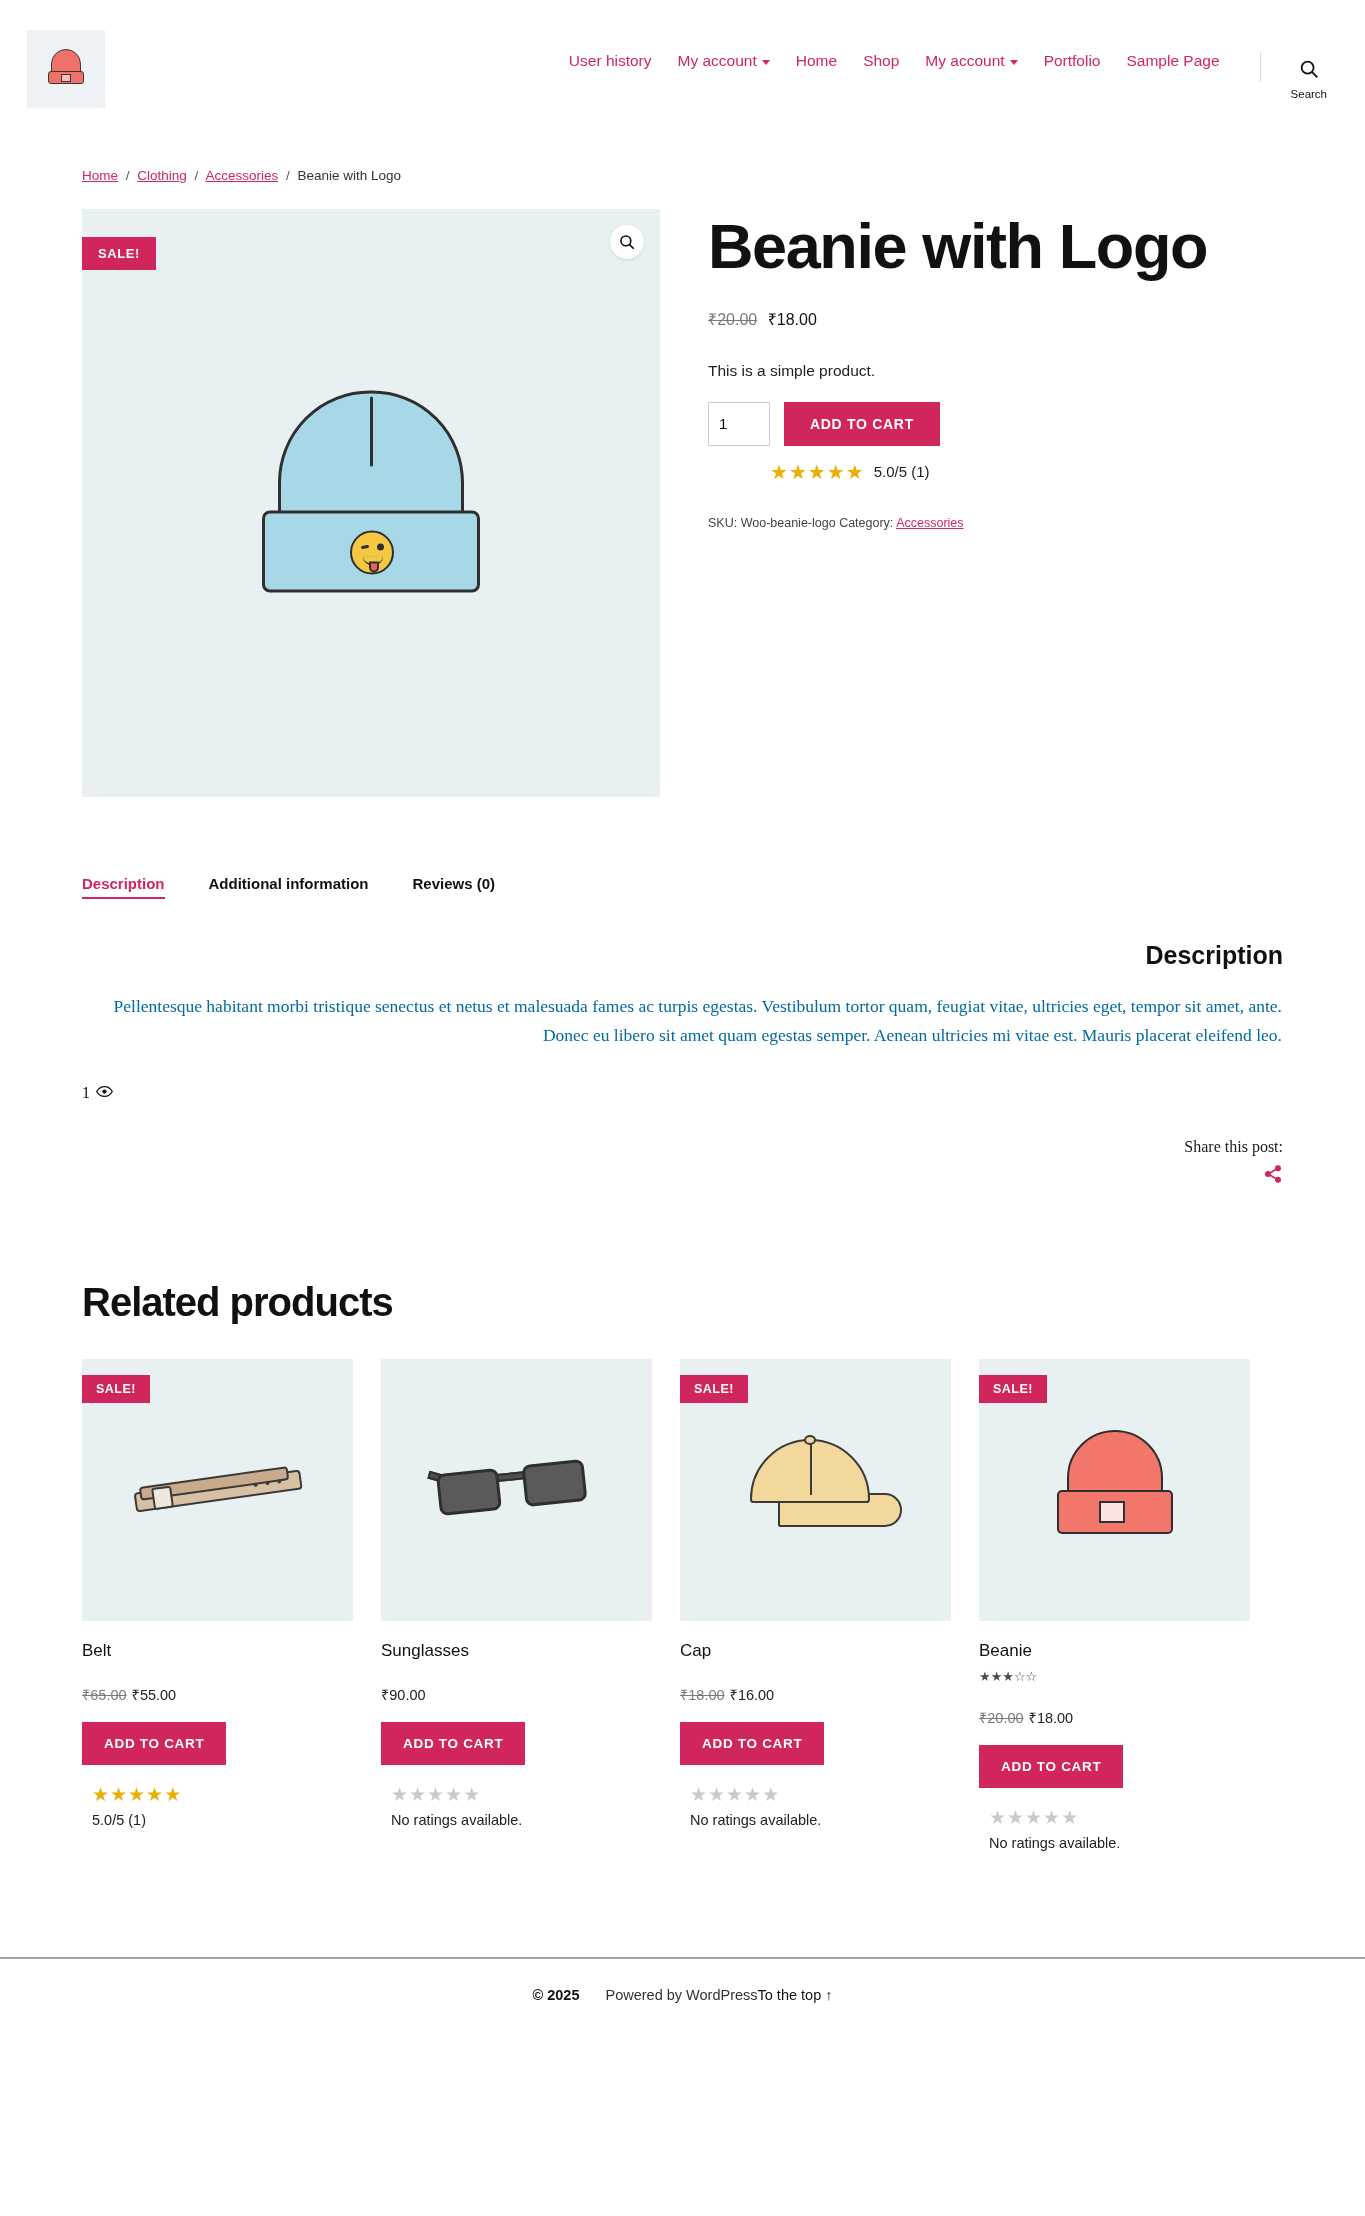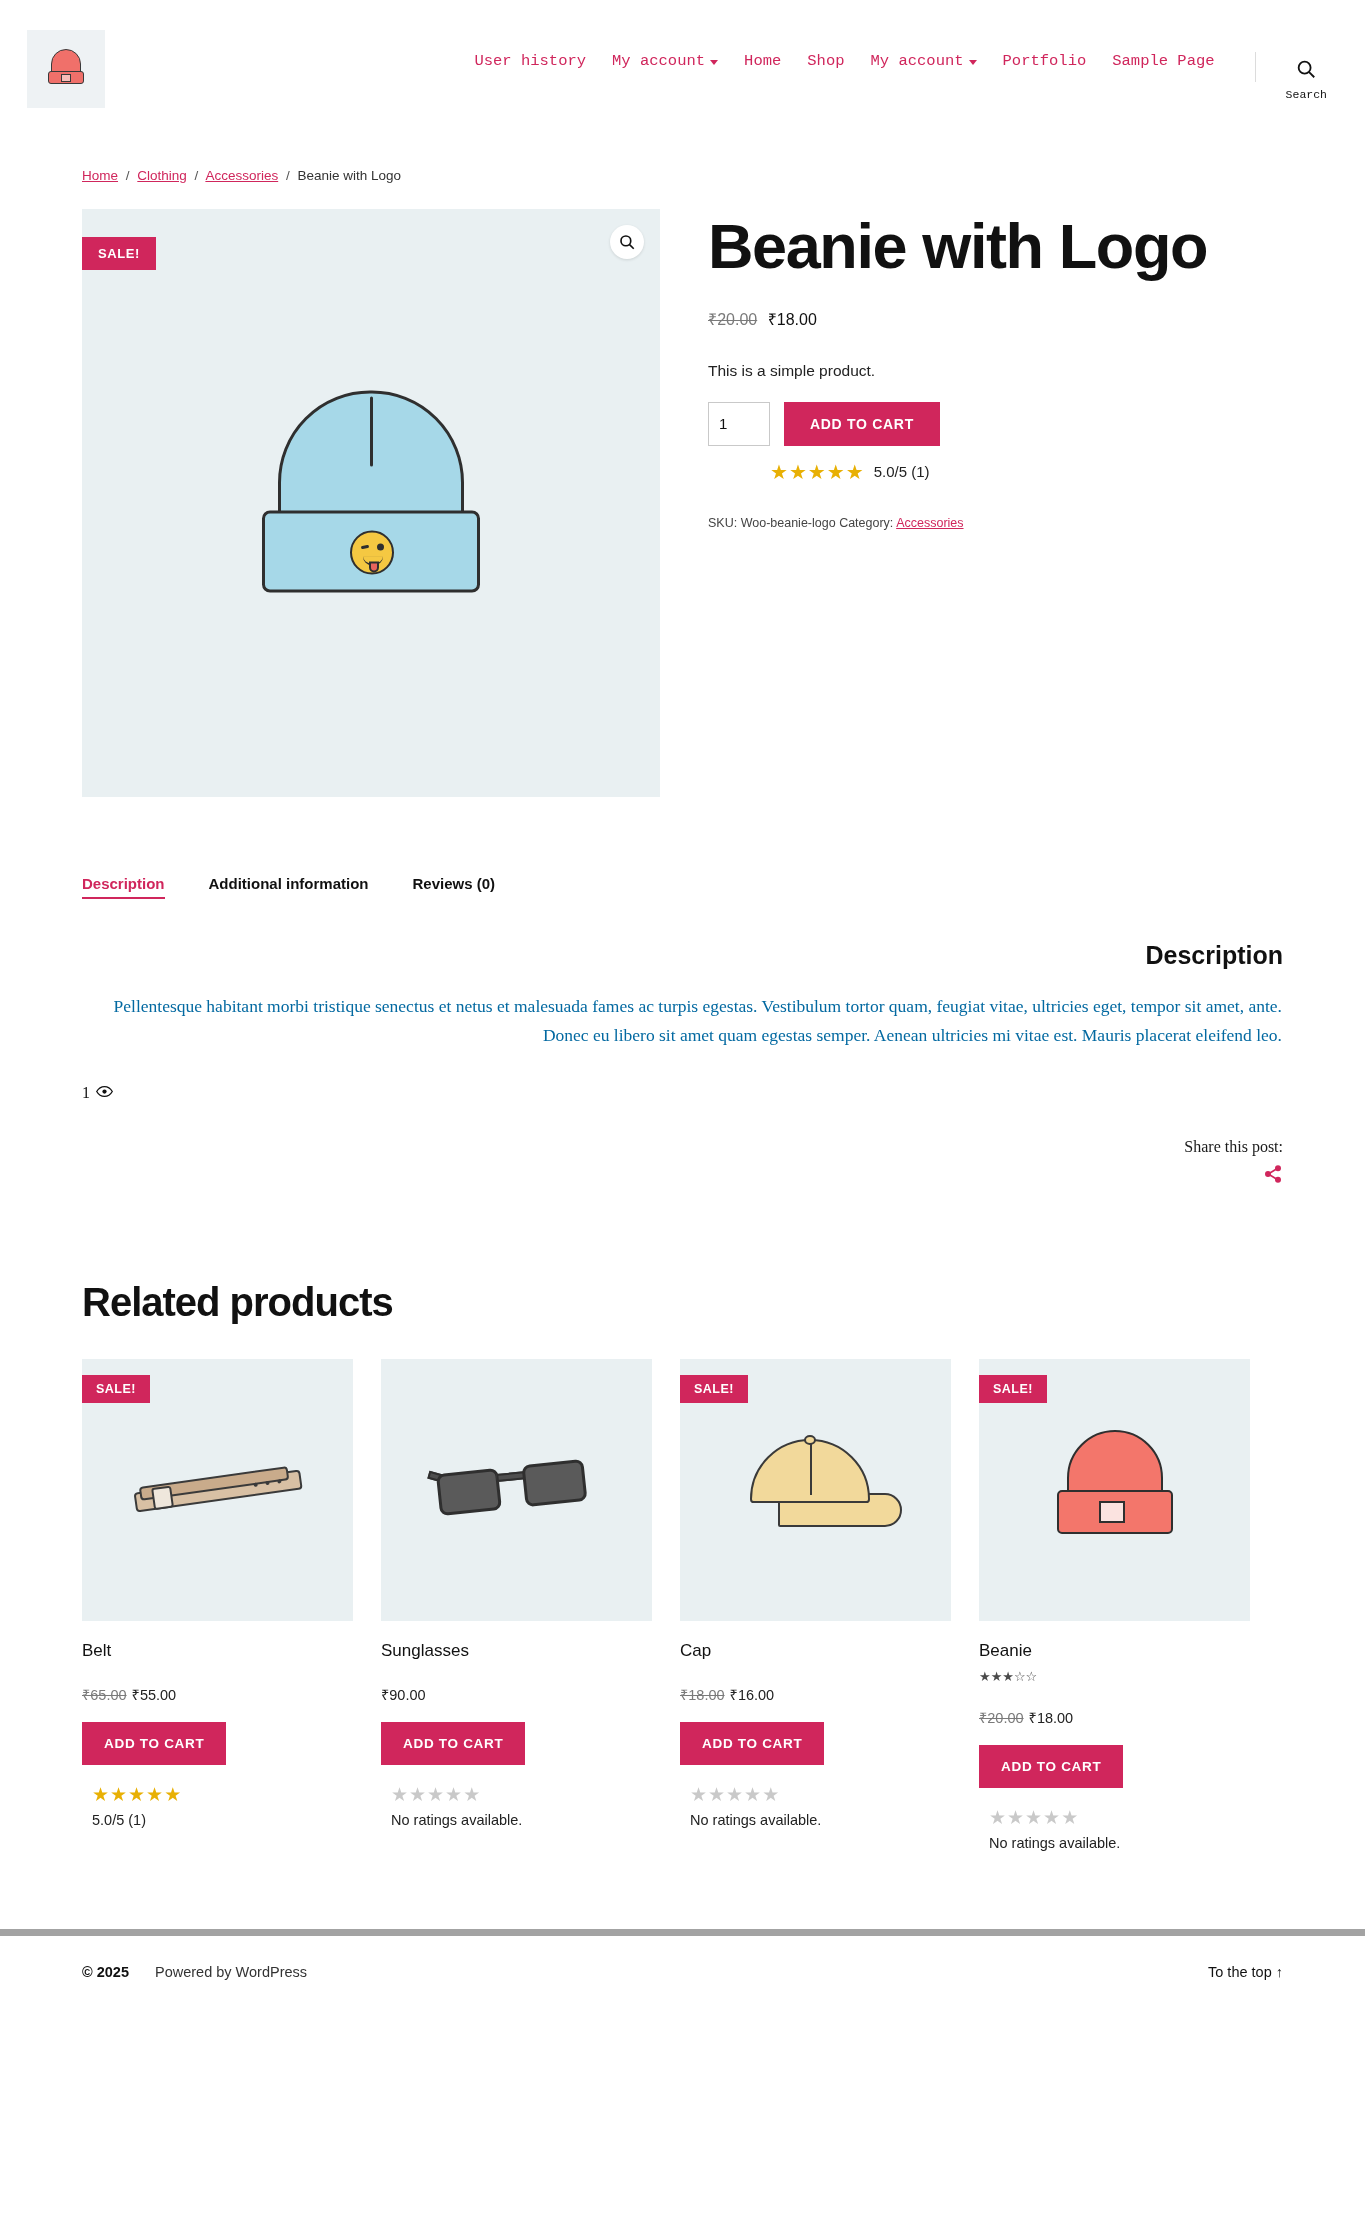--- a/index.html
+++ b/index.html
@@ -10,21 +10,20 @@
     font-family: "Liberation Sans", sans-serif;
     color: #111111;
     -webkit-font-smoothing: antialiased;
   }
   .page { width:1365px; margin:0 auto; position:relative; }
 
   
   .site-header {
     display:flex; align-items:flex-start; justify-content:space-between;
     padding: 30px 38px 0 27px;
-    font-family: Liberation Mono, monospace;
   }
   .logo-box {
     width:78px; height:78px; background:#eef2f4; display:flex; align-items:center; justify-content:center;
   }
   .logo-beanie { width:40px; height:44px; position:relative; }
   .logo-beanie .crown {
     position:absolute; left:5px; top:2px; width:30px; height:26px;
     background:#f0706a; border:1.5px solid #3a3a3a; border-radius:15px 15px 3px 3px;
   }
   .logo-beanie .brim {
@@ -190,22 +189,22 @@
   .cap .seam { position:absolute; left:84px; top:8px; width:2px; height:52px; background:#3a3a3a; }
   .cap .btn { position:absolute; left:78px; top:0px; width:12px; height:10px; background:#f2d99b; border:2.5px solid #3a3a3a; border-radius:50%; }
 
   .beanie-card { position:absolute; left:50%; top:50%; transform:translate(-50%,-50%); width:120px; height:128px; }
   .beanie-card .crown { position:absolute; left:12px; top:4px; width:96px; height:66px; background:#f3766b; border:2.5px solid #2f2f2f; border-radius:48px 48px 4px 4px; }
   .beanie-card .brim { position:absolute; left:2px; top:64px; width:116px; height:44px; background:#f3766b; border:2.5px solid #2f2f2f; border-radius:5px; }
   .beanie-card .patch { position:absolute; left:44px; top:75px; width:26px; height:22px; background:#fbe3e0; border:2.5px solid #2f2f2f; }
 
   
   .footer {
-    margin-top:78px; border-top:7px solid #a3a3a3;
-    padding: 28px 82px 40px 82px; display:flex; align-items:center; justify-content:space-between;
+    margin-top:106px; border-top:2px solid #a3a3a3;
+    padding: 28px 82px 40px 82px; display:flex; align-items:center; justify-content:center;
   }
   .footer-left { display:flex; align-items:center; gap:26px; font-size:14.5px; }
   .footer-left .copy { font-weight:bold; color:#111; }
   .footer-left .powered { color:#333; }
   .to-top { font-size:14.5px; color:#111; cursor:pointer; }
 </style>
 </head>
 <body>
 
 <div class="page">

